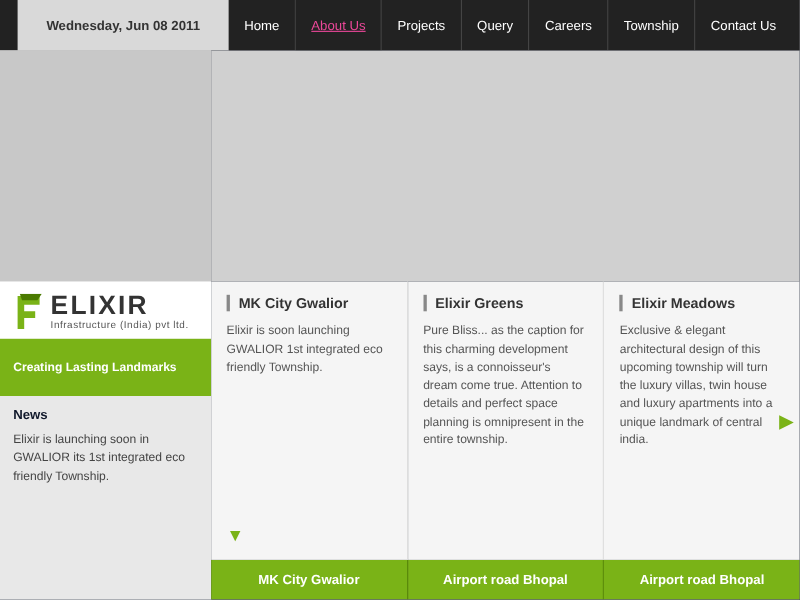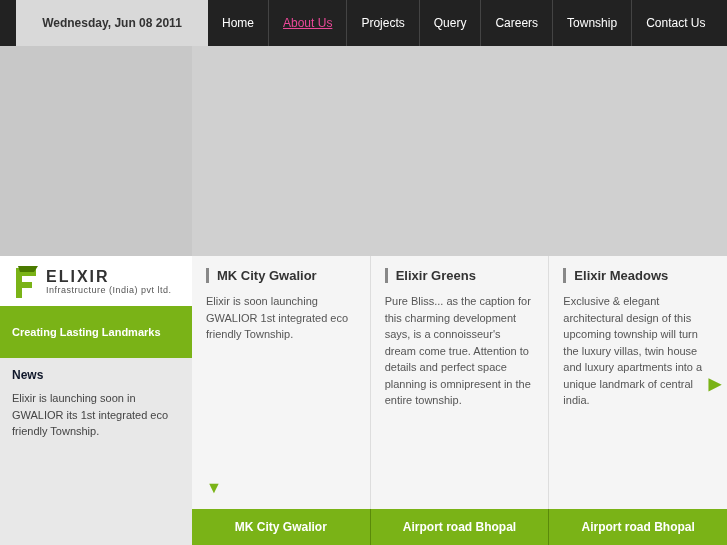--- a/index.html
+++ b/index.html
@@ -91,21 +91,21 @@
       height: 34px;
       display: flex;
       align-items: center;
       justify-content: center;
     }
     .logo-text-group {
       display: flex;
       flex-direction: column;
     }
     .logo-brand {
-      font-size: 16px;
+      font-size: 24px;
       font-weight: 900;
       color: #333;
       letter-spacing: 2px;
       line-height: 1;
     }
     .logo-sub {
       font-size: 9px;
       color: #555;
       letter-spacing: 0.5px;
       line-height: 1.3;

